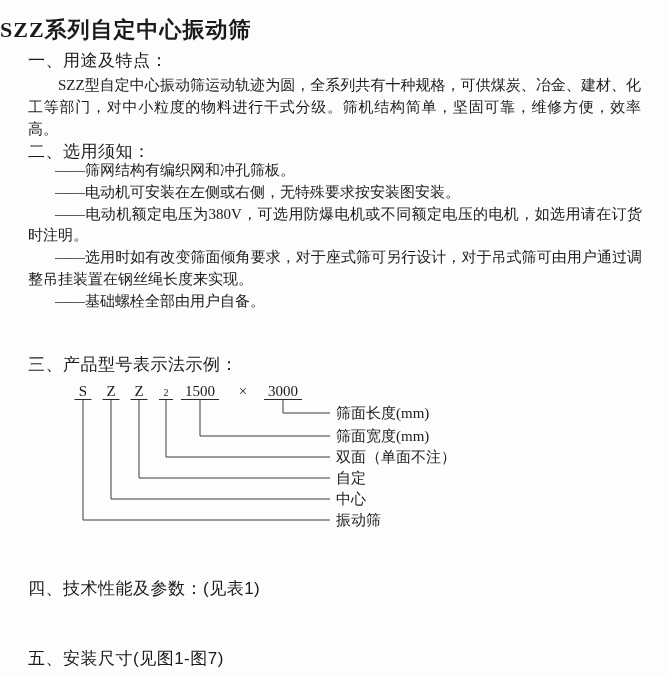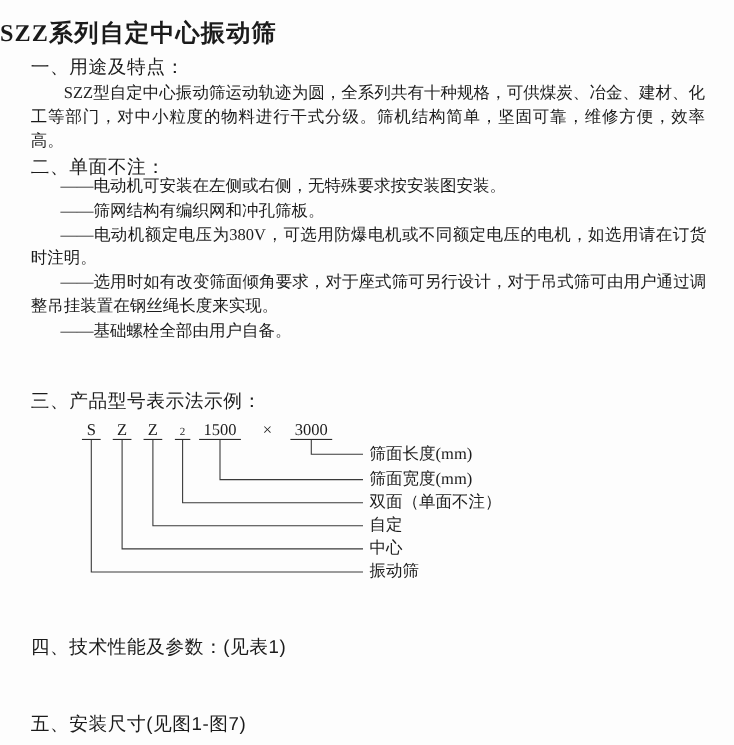--- a/index.html
+++ b/index.html
@@ -76,25 +76,25 @@
 <body>
 
 <div>
 
   <h1 class="doc-title abs">SZZ系列自定中心振动筛</h1>
 
   <h2 class="heading abs" id="sec1-heading">一、用途及特点：</h2>
 
   <p class="abs" id="sec1-paragraph">SZZ型自定中心振动筛运动轨迹为圆，全系列共有十种规格，可供煤炭、冶金、建材、化工等部门，对中小粒度的物料进行干式分级。筛机结构简单，坚固可靠，维修方便，效率高。</p>
 
-  <h2 class="heading abs" id="sec2-heading">二、单面不注：</h2>
+  <h2 class="heading abs" id="sec2-heading">二、选用须知：</h2>
 
   <div class="abs" id="sec2-list">
+    <p class="note-item">——筛网结构有编织网和冲孔筛板。</p>
     <p class="note-item">——电动机可安装在左侧或右侧，无特殊要求按安装图安装。</p>
-    <p class="note-item">——筛网结构有编织网和冲孔筛板。</p>
     <p class="note-item">——电动机额定电压为380V，可选用防爆电机或不同额定电压的电机，如选用请在订货时注明。</p>
     <p class="note-item">——选用时如有改变筛面倾角要求，对于座式筛可另行设计，对于吊式筛可由用户通过调整吊挂装置在钢丝绳长度来实现。</p>
     <p class="note-item">——基础螺栓全部由用户自备。</p>
   </div>
 
   <h2 class="heading abs" id="sec3-heading">三、产品型号表示法示例：</h2>
 
   <div class="abs" id="model-diagram">
 
     <span class="code-part" style="left:83px;  min-width:17px;">S</span>

